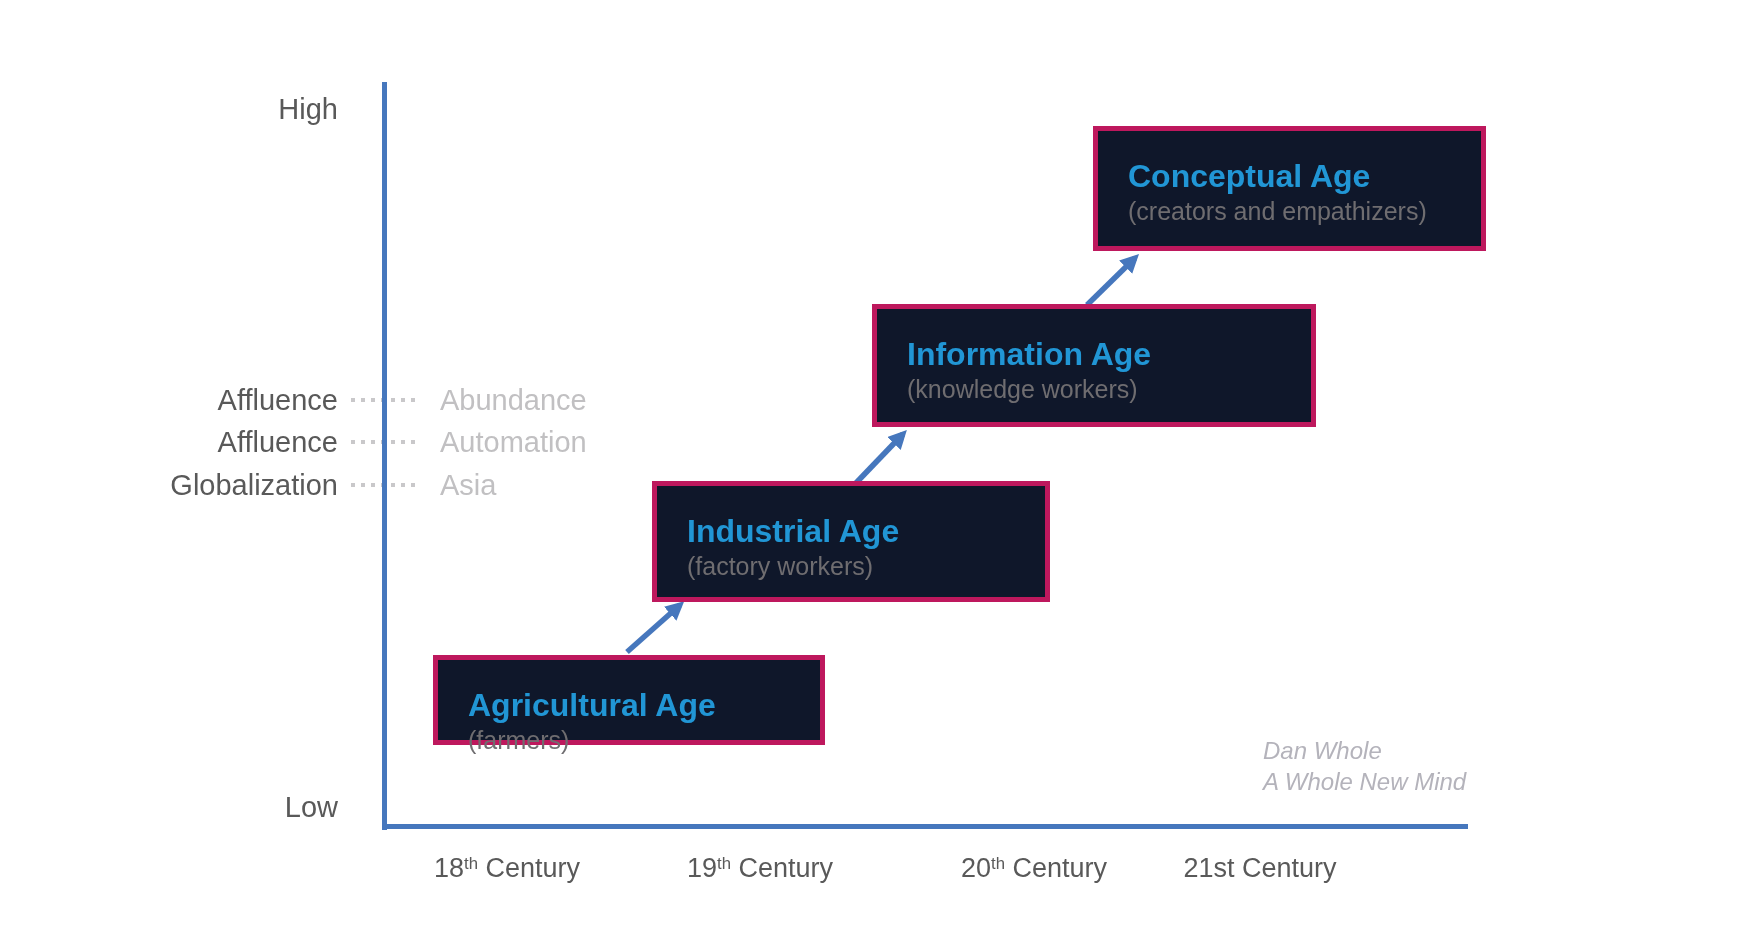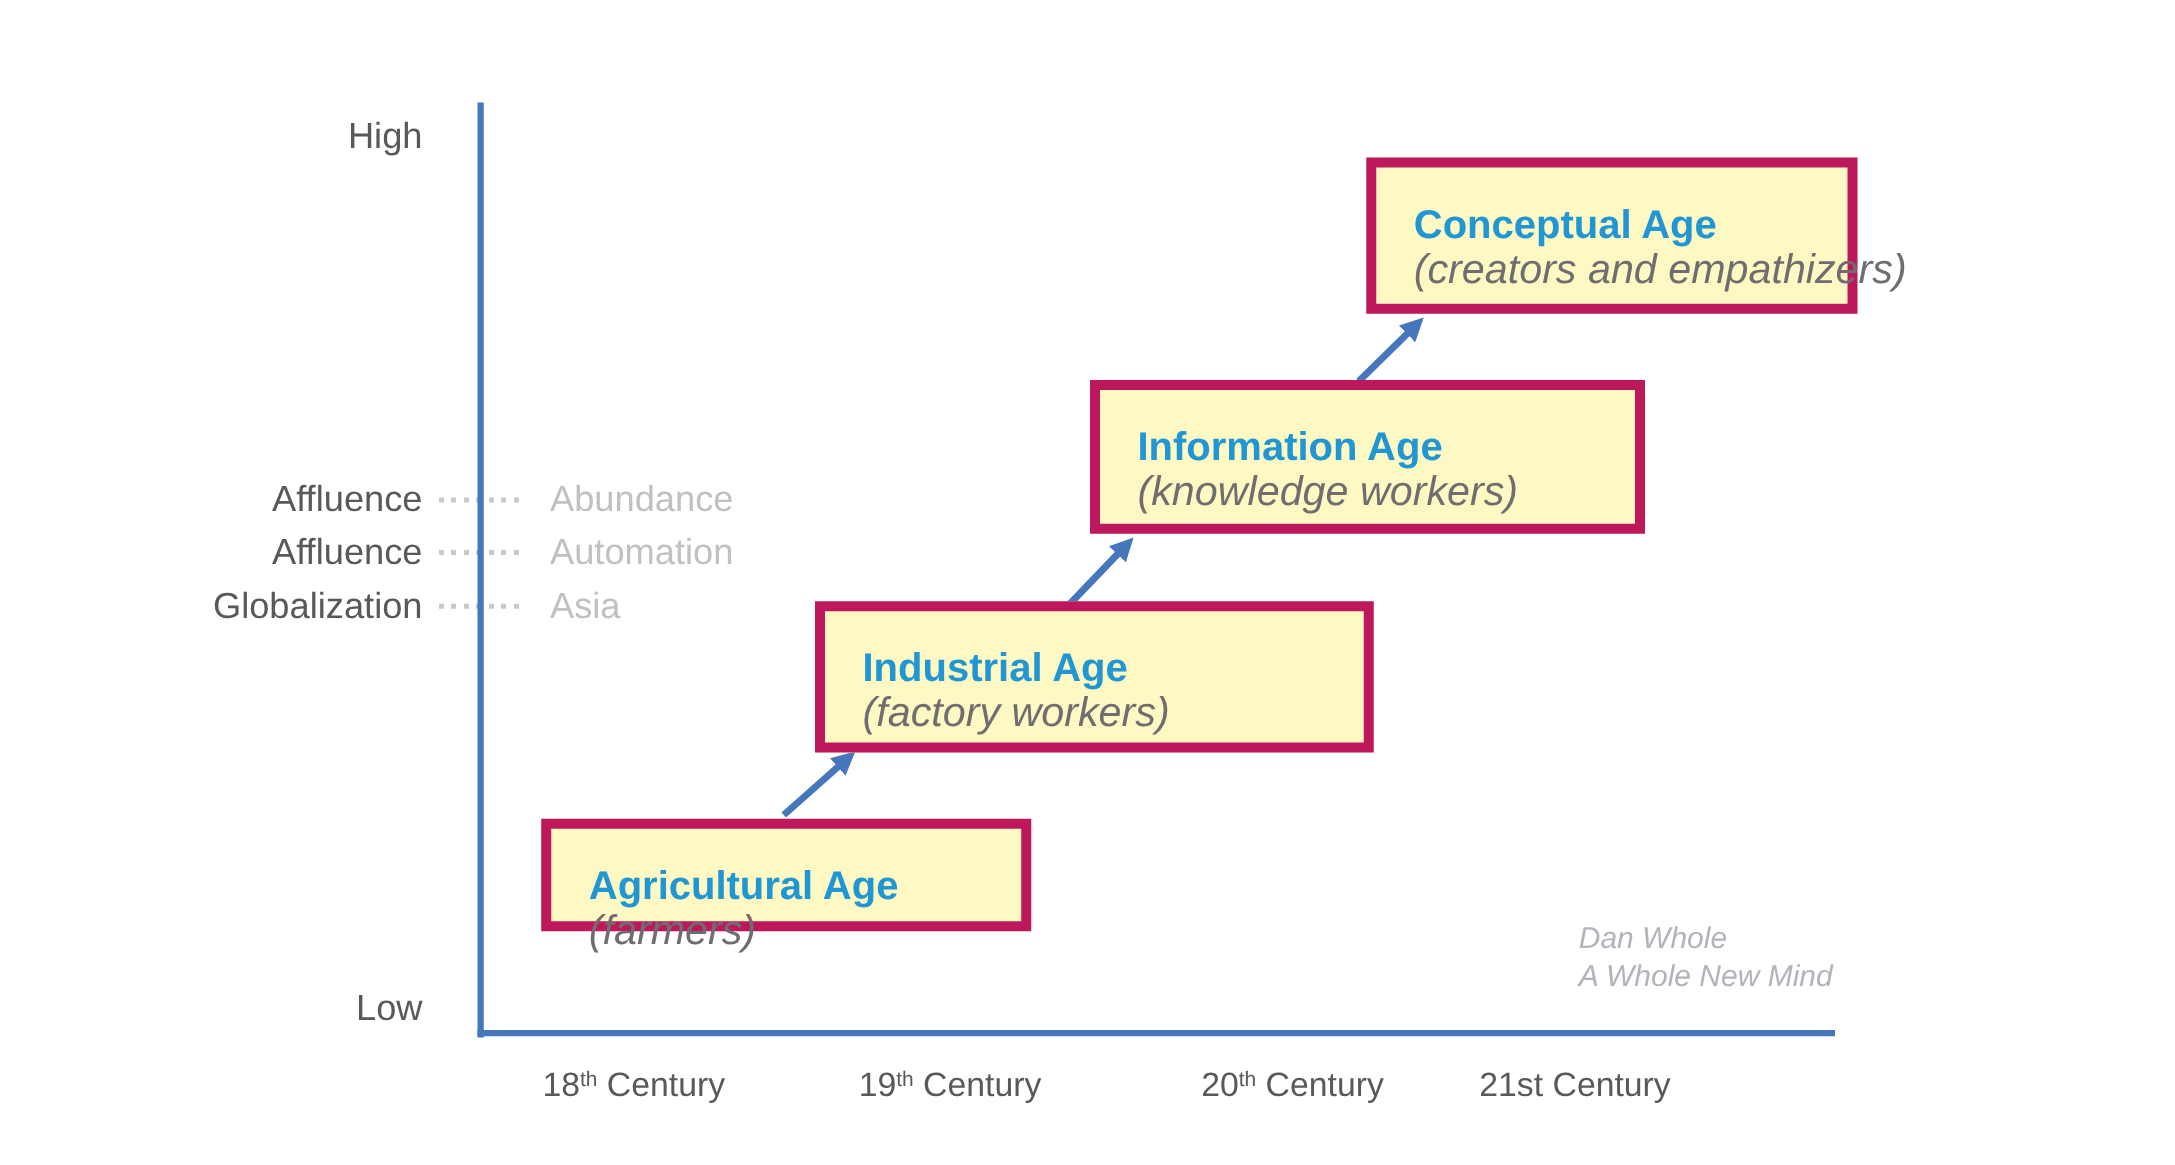--- a/index.html
+++ b/index.html
@@ -49,37 +49,37 @@
     background: repeating-linear-gradient(to right, #c9c8ca 0 4px, transparent 4px 10px);
     z-index: 2;
   }
   .ld-0 { top: 398px; }
   .ld-1 { top: 440px; }
   .ld-2 { top: 483px; }
 
   
   .stage {
     position: absolute;
-    background: #fef9c3;
-    border: 8px solid #be185d;
+    background: #0f172a;
+    border: 5px solid #be185d;
     box-sizing: border-box;
     padding: 26px 10px 0 30px;
     z-index: 2;
   }
   .stage-agricultural { left: 433px;  top: 655px; width: 392px; height: 90px; }
-  .stage-industrial   { left: 652px;  top: 481px; width: 447px; height: 121px; }
+  .stage-industrial   { left: 652px;  top: 481px; width: 398px; height: 121px; }
   .stage-information  { left: 872px;  top: 304px; width: 444px; height: 123px; }
   .stage-conceptual   { left: 1093px; top: 126px; width: 393px; height: 125px; }
 
   .stage-title {
     font-size: 32px; line-height: 38px; font-weight: 600;
     color: #2196d5; white-space: nowrap;
   }
   .stage-sub {
-    font-size: 33px; line-height: 33px; font-style: italic;
+    font-size: 25px; line-height: 33px; 
     color: #6f6d70; white-space: nowrap;
   }
 
   
   .x-label {
     position: absolute; top: 852px; width: 260px;
     text-align: center; font-size: 27px; line-height: 32px;
     color: #595959; white-space: nowrap;
   }
   .xl-0 { left: 377px; }

